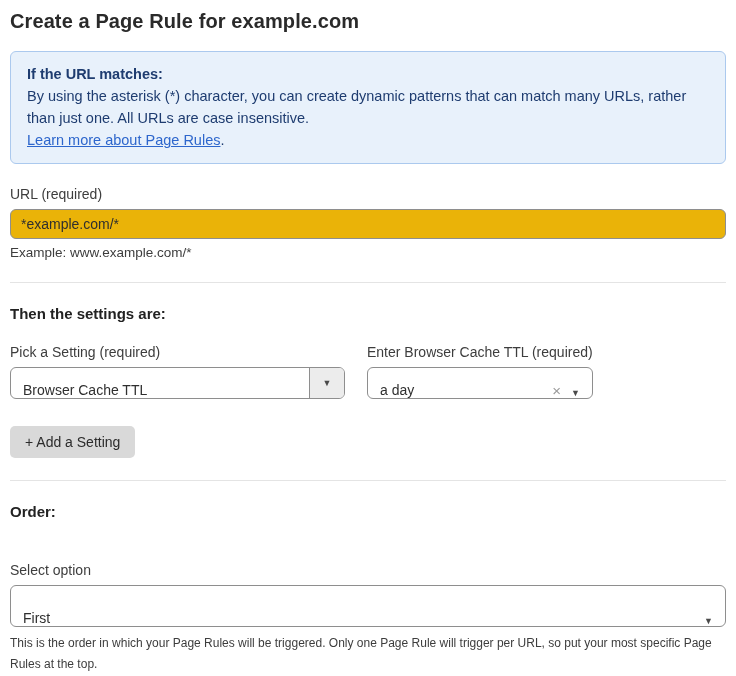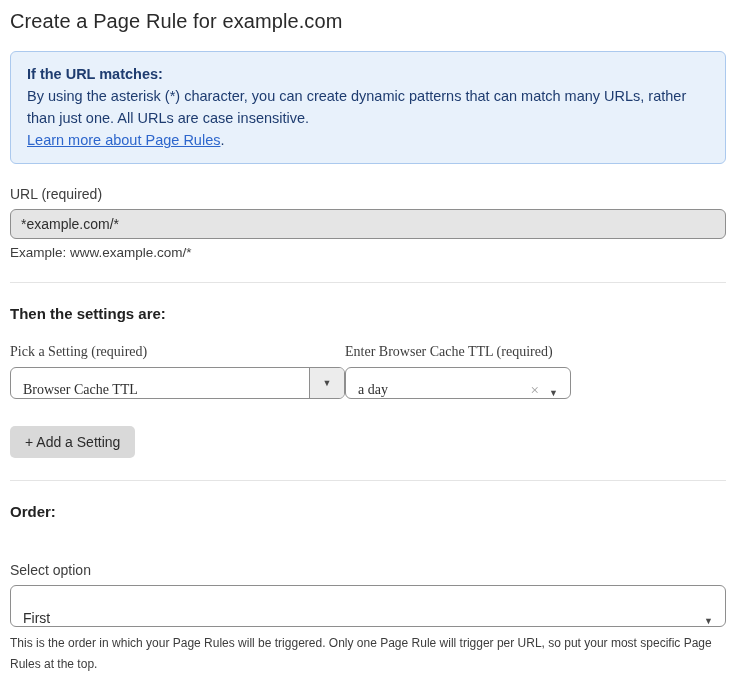--- a/index.html
+++ b/index.html
@@ -6,21 +6,21 @@
   html, body { background: #ffffff; }
   body {
     width: 736px;
     font-family: "Liberation Sans", sans-serif;
     color: #2f2f2f;
   }
   .container { padding: 8px 10px 20px 10px; }
 
   h1.page-title {
     font-size: 20px;
-    font-weight: normal;
+    font-weight: bold;
     color: #2a2a2a;
     margin: 2px 0 18px 0;
     letter-spacing: 0.1px;
   }
 
   .info-box {
     background: #e8f1fb;
     border: 1px solid #abc9ee;
     border-radius: 6px;
     padding: 11px 16px 12px 16px;
@@ -45,21 +45,21 @@
 
   .text-input {
     width: 100%;
     height: 30px;
     border: 1px solid #8e8e8e;
     border-radius: 6px;
     padding: 0 10px;
     font-size: 14px;
     font-family: "Liberation Sans", sans-serif;
     color: #2f2f2f;
-    background: #e5e5e5;
+    background: #eab308;
     outline: none;
   }
   .helper-text {
     font-size: 13.5px;
     color: #3d3d3d;
     margin-top: 6px;
   }
 
   .divider {
     border: none;
@@ -68,22 +68,22 @@
   }
 
   h2.section-heading {
     font-size: 15px;
     font-weight: bold;
     color: #222222;
   }
 
   .settings-row {
     display: flex;
+    gap: 22px;
     margin-top: 22px;
-    font-family: Liberation Serif, serif;
   }
   .settings-col-left { width: 335px; }
   .settings-col-right { width: 226px; }
 
   .select-box {
     display: flex;
     align-items: flex-end;
     height: 32px;
     border: 1px solid #8e8e8e;
     border-radius: 6px;

